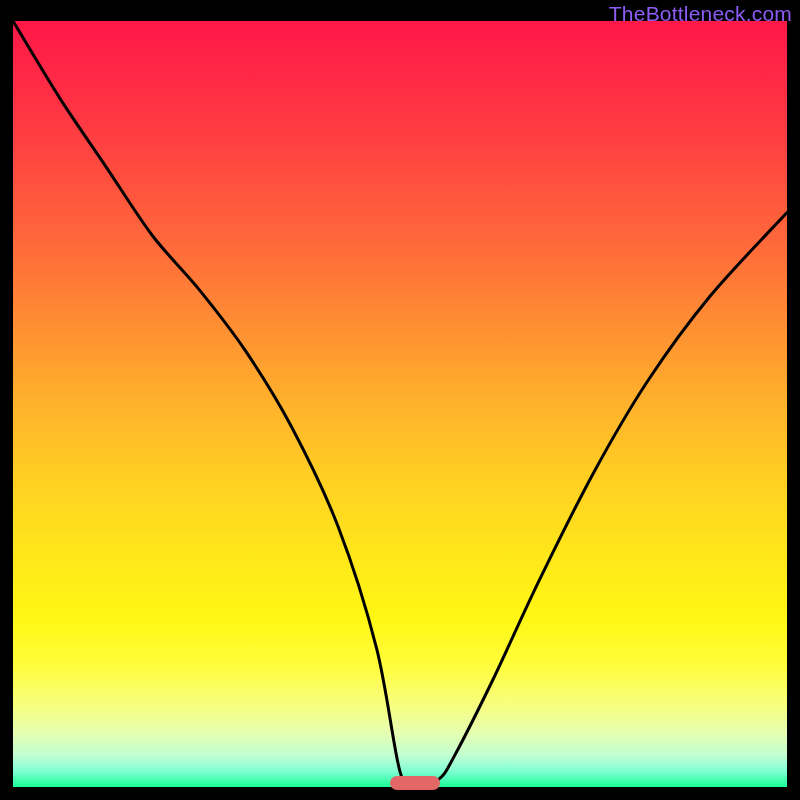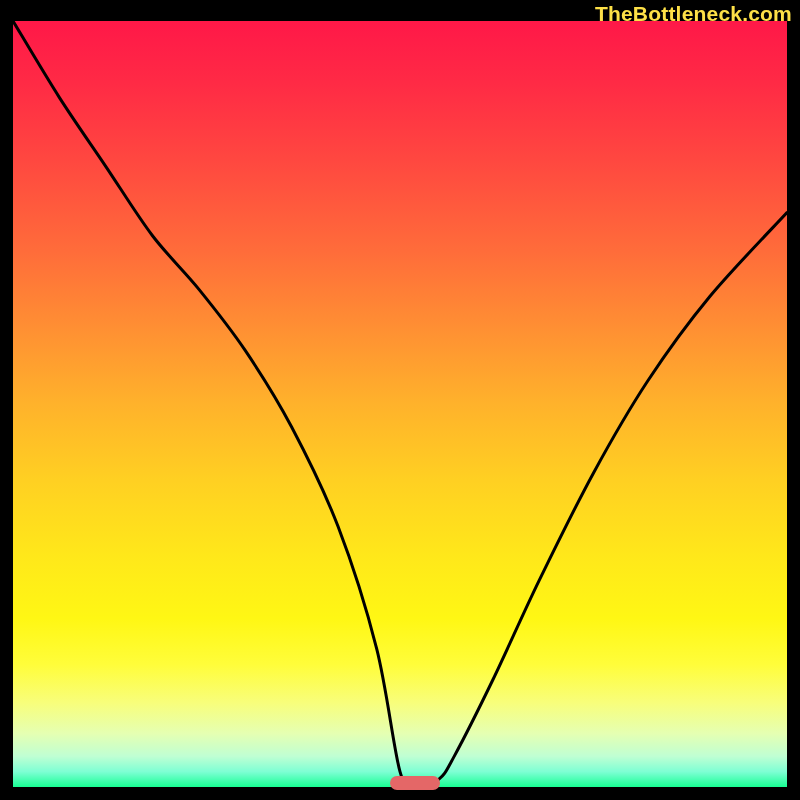--- a/index.html
+++ b/index.html
@@ -33,23 +33,23 @@
       #e5ffb2 93%,
       #bfffd3 96%,
       #7effd4 98%,
       #18ff94 100%
     );
   }
   .watermark {
     position: absolute;
     top: 2px;
     right: 8px;
-    color: #fde047;
+    color: #8b5cf6;
     font-size: 21px;
-    font-weight: 700;
+    font-weight: 400;
     letter-spacing: 0.2px;
     z-index: 5;
   }
   svg.curve {
     position: absolute;
     left: 0;
     top: 0;
     width: 774px;
     height: 766px;
   }

